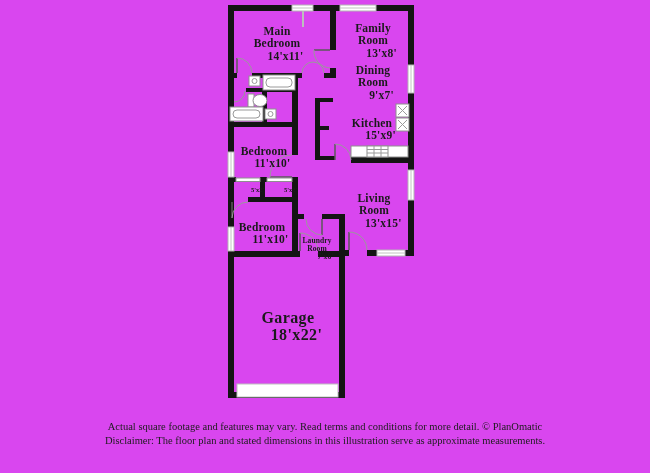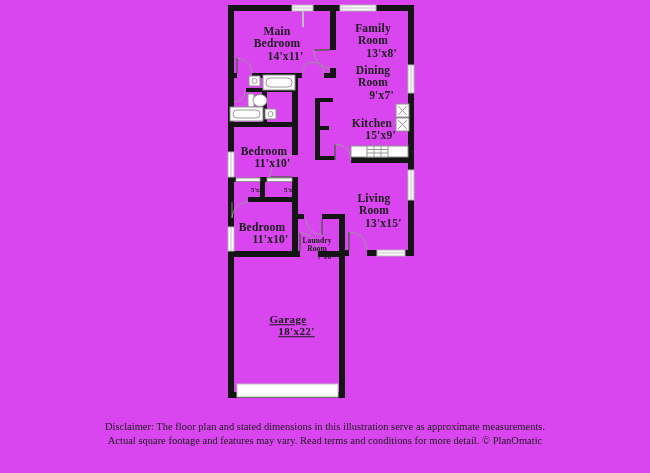--- a/index.html
+++ b/index.html
@@ -16,21 +16,21 @@
   .arc{fill:none;stroke:#9a9a9a;stroke-width:1;}
   .leaf{stroke:#5a5a5a;stroke-width:1.5;}
   .stub{fill:#bdbdbd;}
   
   .room-label{position:absolute;transform:translate(-50%,-50%);text-align:center;
               color:#1a1a1a;font-weight:700;font-size:11.5px;line-height:1.07;
               letter-spacing:.2px;white-space:normal;}
   .room-label .dims{display:block;margin-left:17px;}
   .room-label.sm{font-size:7.5px;line-height:1.05;letter-spacing:.1px;}
   .room-label.xs{font-size:6.5px;letter-spacing:0;}
-  .room-label.lg{font-size:11px;letter-spacing:.4px;text-decoration:underline;}
+  .room-label.lg{font-size:16px;letter-spacing:.4px;}
   
   .disclaimer{position:absolute;left:0;right:0;top:420px;text-align:center;
               font-size:10.5px;line-height:1.3;color:#1c1c1c;}
 </style>
 </head>
 <body>
 
 <div class="stage">
 
   <svg class="plan-svg" width="650" height="473" viewBox="0 0 650 473">
@@ -253,17 +253,17 @@
 
   <div class="room-label xs" style="left:249px;top:190px;width:30px">
     <span class="dims">5'x2'</span>
   </div>
 
   <div class="room-label xs" style="left:282px;top:190px;width:30px">
     <span class="dims">5'x2'</span>
   </div>
 
   <div class="disclaimer">
+    <div>Actual square footage and features may vary. Read terms and conditions for more detail. © PlanOmatic</div>
     <div>Disclaimer: The floor plan and stated dimensions in this illustration serve as approximate measurements.</div>
-    <div>Actual square footage and features may vary. Read terms and conditions for more detail. © PlanOmatic</div>
   </div>
 
 </div>
 
 </body></html>

